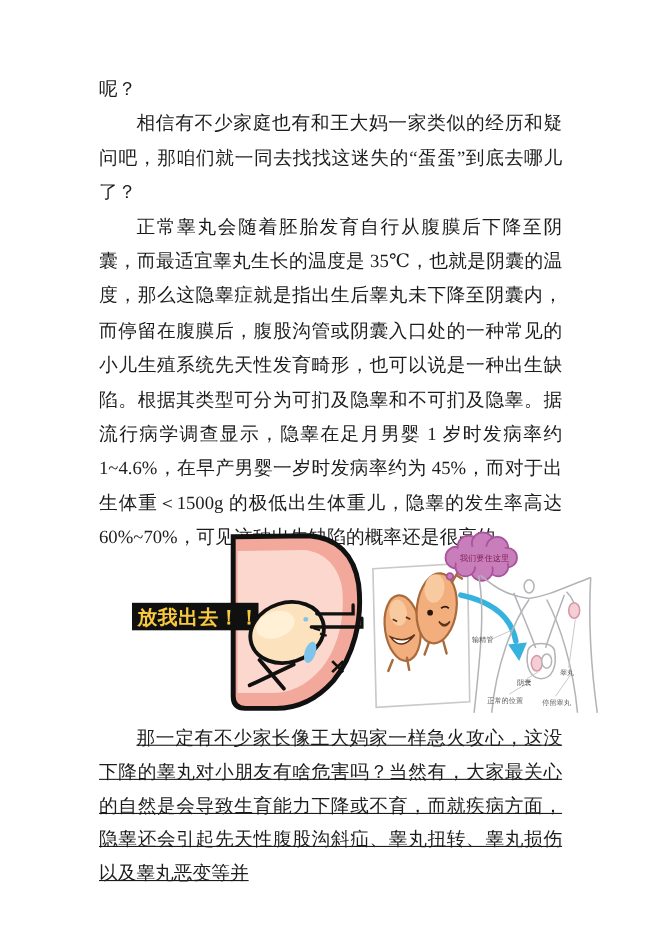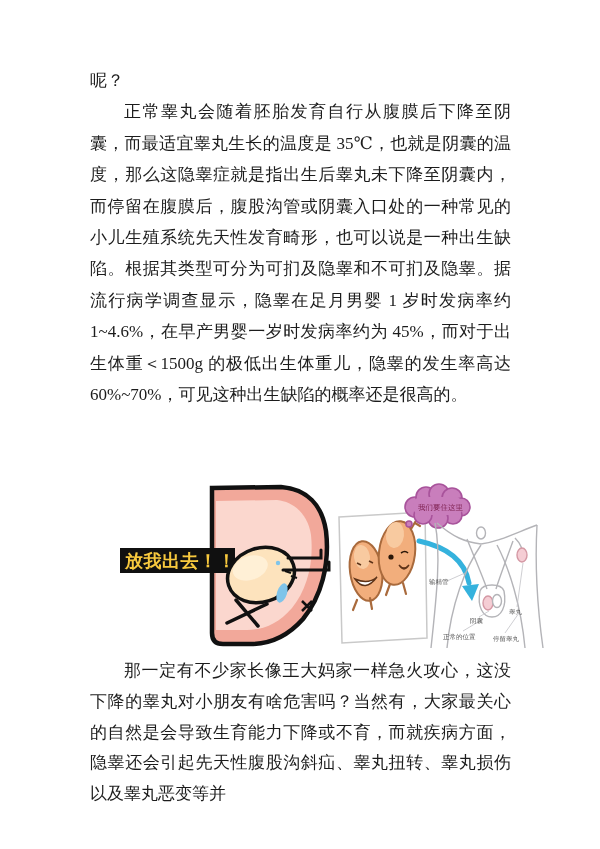--- a/index.html
+++ b/index.html
@@ -10,36 +10,37 @@
   .page {
     position:relative; width:600px; height:849px;
     background:#ffffff; overflow:hidden;
   }
   .text-block {
     position:absolute; left:90px; width:421px;
     color:#1c1c1c; font-size:17px;
     text-align:justify;
   }
   .text-top    { top:65px;  line-height:31.4px; }
-  .text-bottom { top:656px; line-height:30.8px; }
+  .text-bottom { top:656px; line-height:30.8px;text-decoration:underline; }
   .text-block p { margin:0; text-indent:2em; }
   .text-block p.no-indent { text-indent:0; }
   .illustration {
     position:absolute; left:85px; top:483px; width:460px; height:168px;
   }
   .banner-font { font-family:"Liberation Sans","DejaVu Sans",sans-serif; font-weight:bold; }
   .tiny-font   { font-family:"Liberation Sans","DejaVu Sans",sans-serif; }
 </style>
 </head>
 <body>
 
 <div class="page">
 
   <div class="text-block text-top">
     <p class="no-indent">呢？</p>
+    <p>相信有不少家庭也有和王大妈一家类似的经历和疑问吧，那咱们就一同去找找这迷失的“蛋蛋”到底去哪儿了？</p>
     <p>正常睾丸会随着胚胎发育自行从腹膜后下降至阴囊，而最适宜睾丸生长的温度是 35℃，也就是阴囊的温度，那么这隐睾症就是指出生后睾丸未下降至阴囊内，而停留在腹膜后，腹股沟管或阴囊入口处的一种常见的小儿生殖系统先天性发育畸形，也可以说是一种出生缺陷。根据其类型可分为可扪及隐睾和不可扪及隐睾。据流行病学调查显示，隐睾在足月男婴 1 岁时发病率约 1~4.6%，在早产男婴一岁时发病率约为 45%，而对于出生体重＜1500g 的极低出生体重儿，隐睾的发生率高达 60%~70%，可见这种出生缺陷的概率还是很高的。</p>
   </div>
 
   <div class="illustration">
     <svg width="460" height="168" viewBox="0 0 460 168">
 
       <g>
 
         <path d="M127,5 L196,4 C222,6 237,22 241,48 C245,82 236,114 218,136
                  C202,154 184,161 166,161 L138,161 Q127,161 127,150 Z" stroke="#111111" stroke-width="4.5" fill="#f2a89a"></path>

